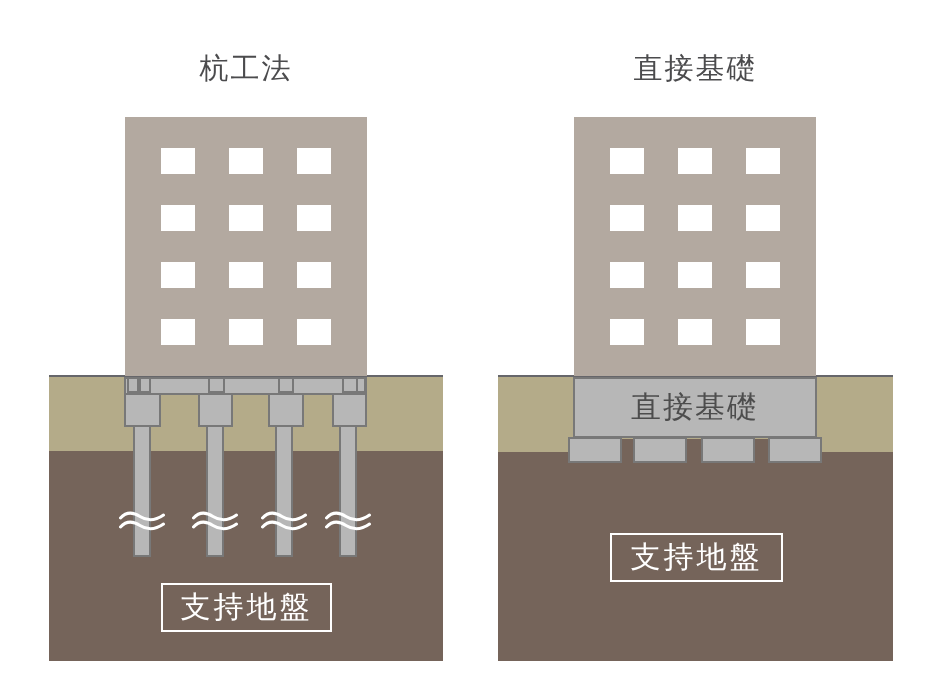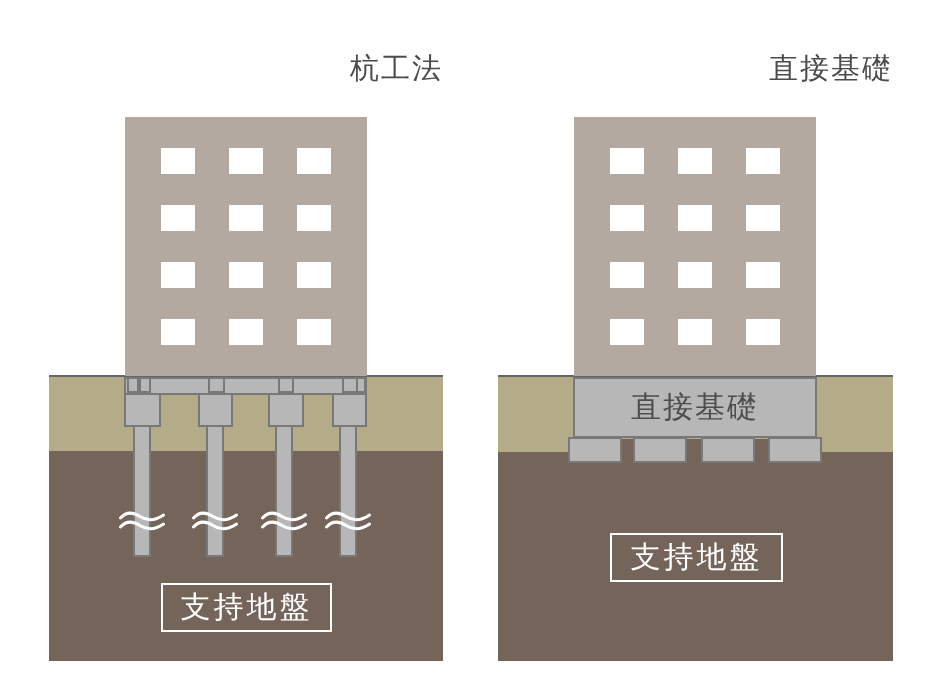--- a/index.html
+++ b/index.html
@@ -12,21 +12,21 @@
   }
   html,body{margin:0;padding:0;background:#fff;}
   .stage{
     position:relative;width:940px;height:700px;overflow:hidden;
     background:var(--figure-bg);
     font-family:"Liberation Sans","DejaVu Sans",sans-serif;
   }
   .abs{position:absolute;}
   .title{
     position:absolute;top:50px;height:36px;line-height:36px;margin:0;
-    text-align:right;font-weight:normal;
+    text-align:center;font-weight:normal;
     font-family:"Liberation Serif","DejaVu Serif",serif;
     font-size:29px;letter-spacing:2px;color:var(--title-text);
   }
   .building{position:absolute;background:var(--building);}
   .win{position:absolute;width:34px;height:26px;background:var(--window);}
   .soil-upper{position:absolute;background:var(--upper-soil);
     border-top:2px solid var(--ground-line);box-sizing:border-box;}
   .soil-lower{position:absolute;background:var(--support-soil);}
   .concrete{position:absolute;background:var(--concrete-fill);
     border:2px solid var(--concrete-border);box-sizing:border-box;}

